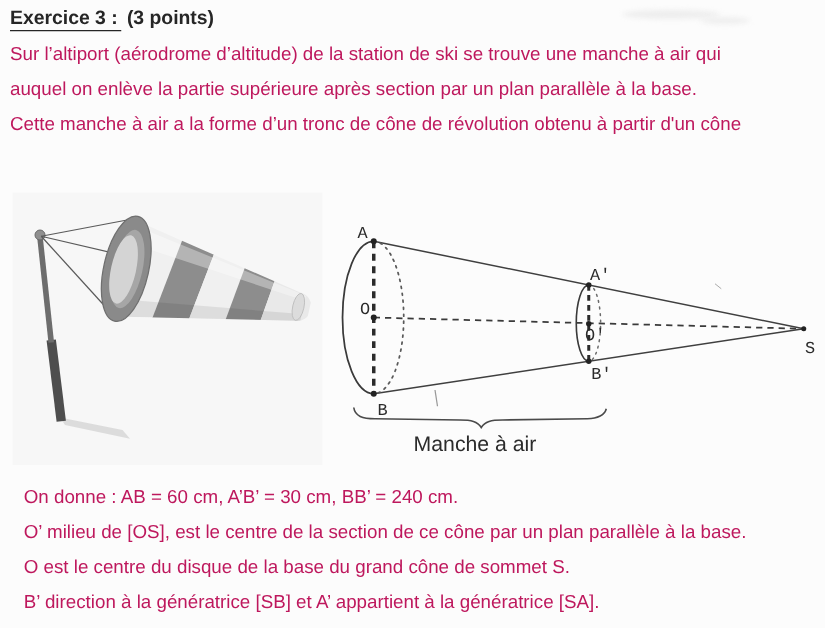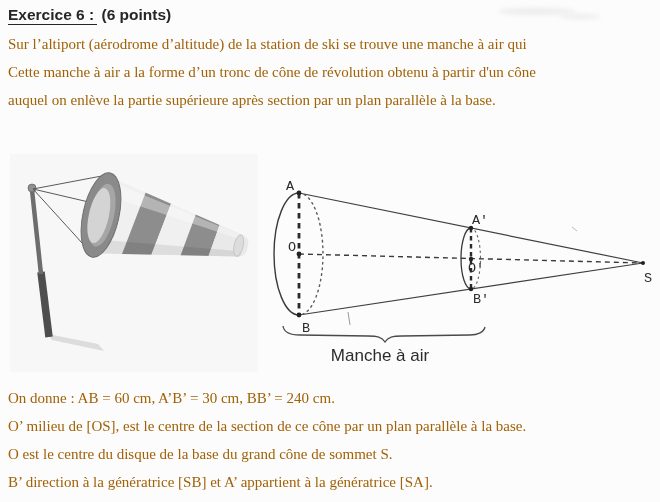--- a/index.html
+++ b/index.html
@@ -12,51 +12,51 @@
   .page-title{
     position:absolute;left:8px;top:6px;
     font-size:15.5px;font-weight:bold;color:#262626;white-space:nowrap;
   }
   .page-title .u{
     border-bottom:1.6px solid #262626;
     padding-right:3px;padding-bottom:1px;
   }
   .textblock{position:absolute;left:8px;}
   .textblock .line{
-    font-size:15px;line-height:28px;white-space:nowrap;color:#a16207;font-family:Liberation Serif, serif;
+    font-size:15px;line-height:28px;white-space:nowrap;color:#be185d;
   }
   #intro{top:30px;}
-  #given{top:384px;}
+  #given{top:384px;margin-left:11px;}
   .figure-area{position:absolute;top:148px;left:0;width:660px;height:232px;}
   #photo-bg{
     position:absolute;left:10px;top:6px;width:248px;height:218px;
     background:#f7f7f7;
   }
   svg{position:absolute;}
   #windsock-svg{left:8px;top:0;}
   #diagram-svg{left:270px;top:10px;}
   .smudge{position:absolute;background:#ededed;border-radius:50%;filter:blur(2px);}
   .mono-label{font-family:"Liberation Mono",monospace;font-size:13.5px;fill:#2b2b2b;}
   .caption{font-family:"Liberation Sans",sans-serif;font-size:17px;fill:#2b2b2b;}
 </style>
 </head>
 <body>
 
 <div class="smudge" style="left:498px;top:8px;width:78px;height:7px;"></div>
 <div class="smudge" style="left:560px;top:14px;width:40px;height:5px;"></div>
 
 <div class="page-title">
-  <span class="u">Exercice 6 :</span>
-  <span>(6 points)</span>
+  <span class="u">Exercice 3 :</span>
+  <span>(3 points)</span>
 </div>
 
 <div class="textblock" id="intro">
   <div class="line">Sur l’altiport (aérodrome d’altitude) de la station de ski se trouve une manche à air qui</div>
+  <div class="line">auquel on enlève la partie supérieure après section par un plan parallèle à la base.</div>
   <div class="line">Cette manche à air a la forme d’un tronc de cône de révolution obtenu à partir d'un cône</div>
-  <div class="line">auquel on enlève la partie supérieure après section par un plan parallèle à la base.</div>
 </div>
 
 <div class="figure-area">
   <div id="photo-bg"></div>
 
   <svg id="windsock-svg" width="258" height="228" viewBox="0 0 258 228">
 
     <polygon points="40,186 90,196 96,203 44,192" fill="#dcdcdc"></polygon>
 
     <line x1="33" y1="124" x2="41" y2="189" stroke="#4e4e4e" stroke-width="7.5"></line>

